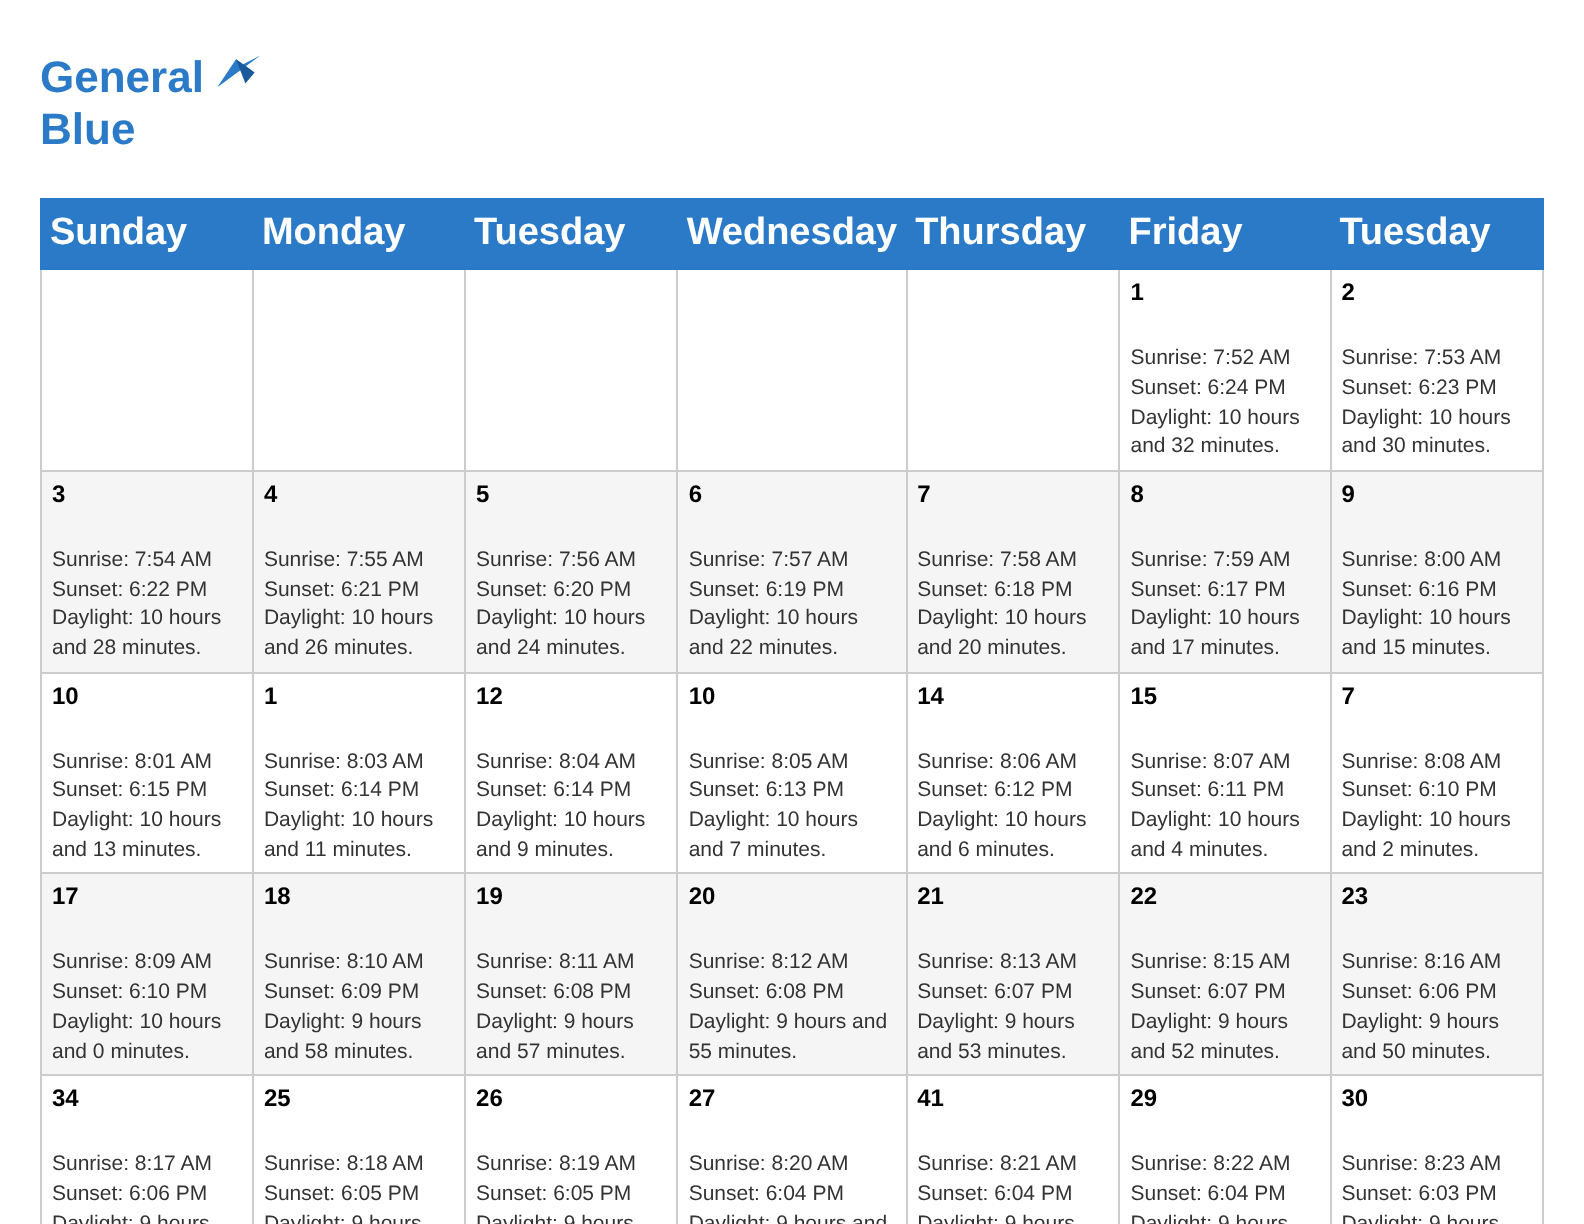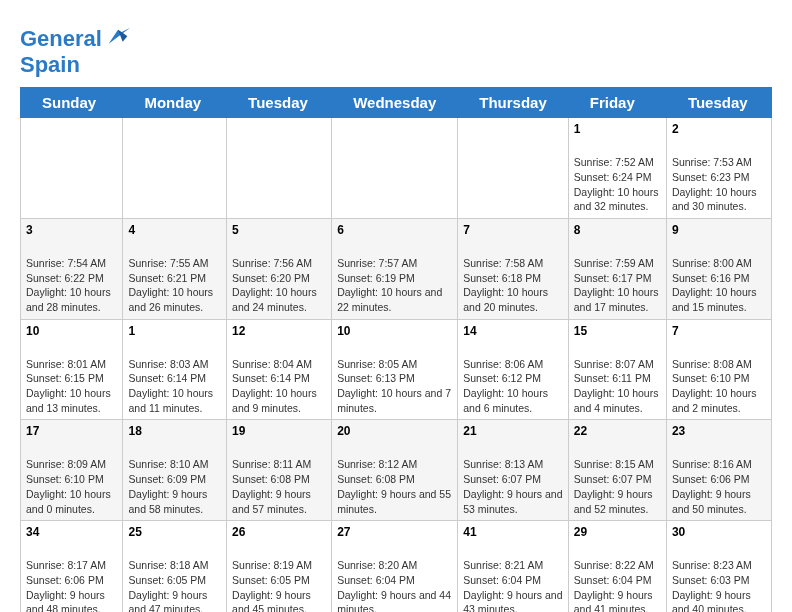--- a/index.html
+++ b/index.html
@@ -7,21 +7,21 @@
       font-family: Arial, sans-serif;
       background: #fff;
       width: 792px;
       min-height: 612px;
       padding: 20px;
     }
     .header-area {
       display: flex;
       justify-content: space-between;
       align-items: flex-start;
-      margin-bottom: 10px;
+      margin-bottom: 22px;
     }
     .logo {
       display: flex;
       align-items: center;
       margin-top: 5px;
     }
     .logo-text {
       font-size: 22px;
       font-weight: bold;
       color: #333;
@@ -48,23 +48,23 @@
       color: #555;
     }
     table {
       width: 100%;
       border-collapse: collapse;
       font-size: 11px;
     }
     thead tr th {
       background-color: #2a7ac7;
       color: #fff;
-      padding: 6px 21px;
+      padding: 6px 4px;
       text-align: left;
-      font-size: 15px;
+      font-size: 19px;
       border: 1px solid #2a7ac7;
     }
     tbody tr td {
       border: 1px solid #ccc;
       vertical-align: top;
       padding: 4px 5px;
       width: 14.28%;
       min-height: 70px;
       height: 80px;
       background: #fff;
@@ -96,21 +96,21 @@
     <div>
       <div style="display:flex;align-items:center;">
         <span class="logo-text">
           <span>General</span>
         </span>
         <svg class="logo-icon" viewBox="0 0 30 30" xmlns="http://www.w3.org/2000/svg">
           <polygon points="5,20 15,5 25,12 18,8 28,3" fill="#2a7ac7"></polygon>
           <polygon points="15,5 25,12 20,18" fill="#1a5a9a"></polygon>
         </svg>
       </div>
-      <div class="logo-text" style="color:#2a7ac7;">Spain</div>
+      <div class="logo-text" style="color:#2a7ac7;">Blue</div>
     </div>
   </div>
 </div>
 
 <table>
   <thead>
     <tr>
       <th>Sunday</th>
       <th>Monday</th>
       <th>Tuesday</th>

